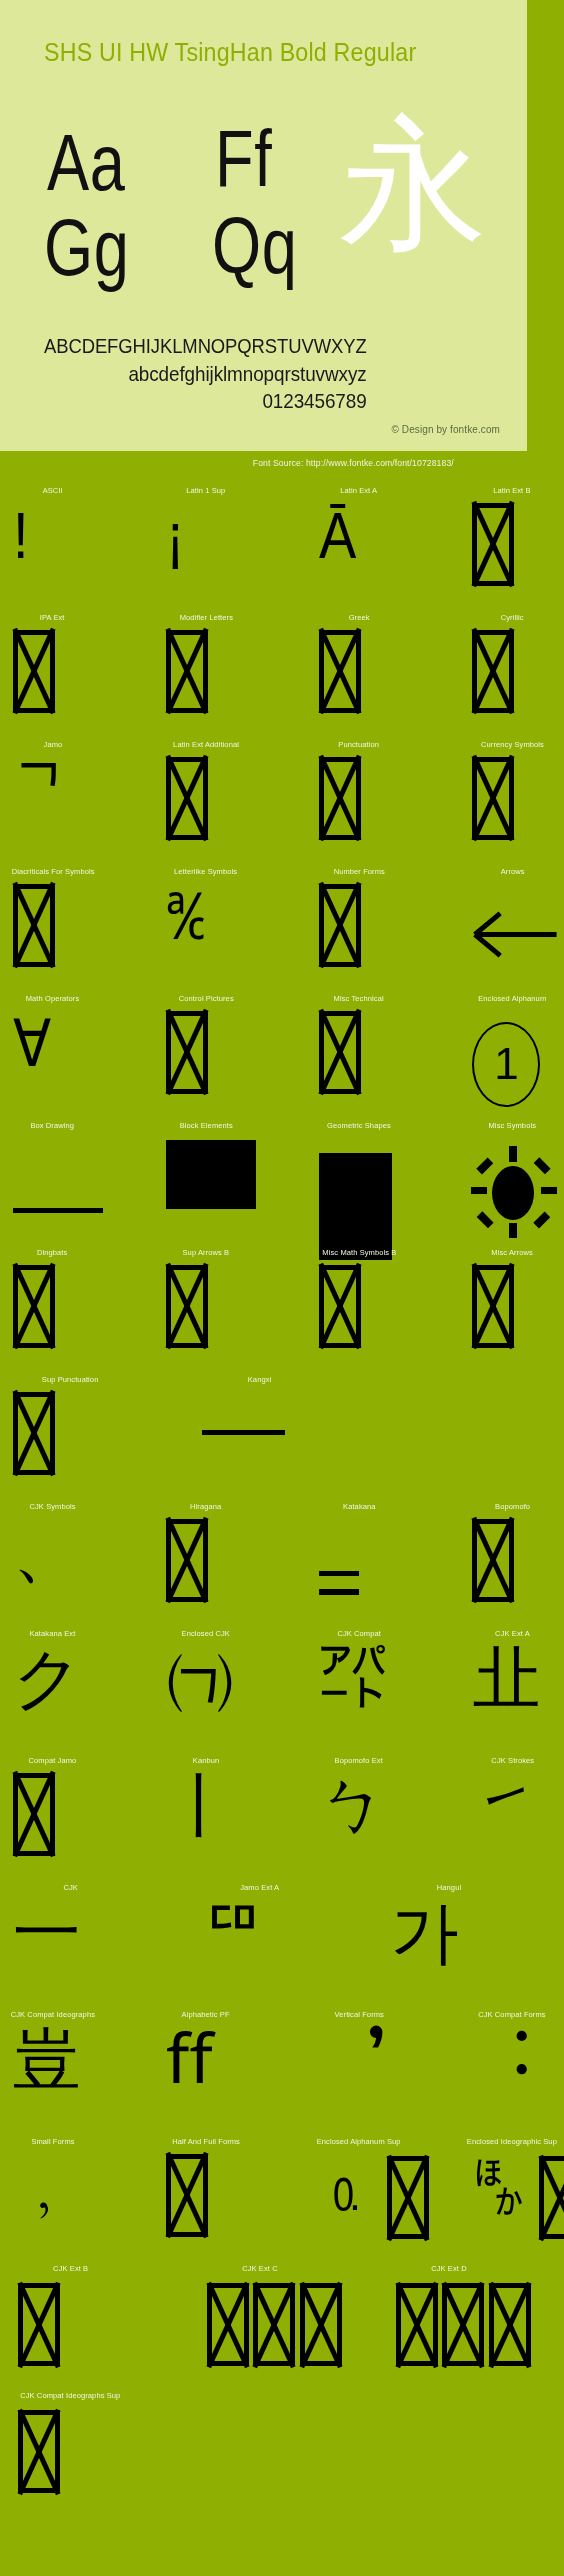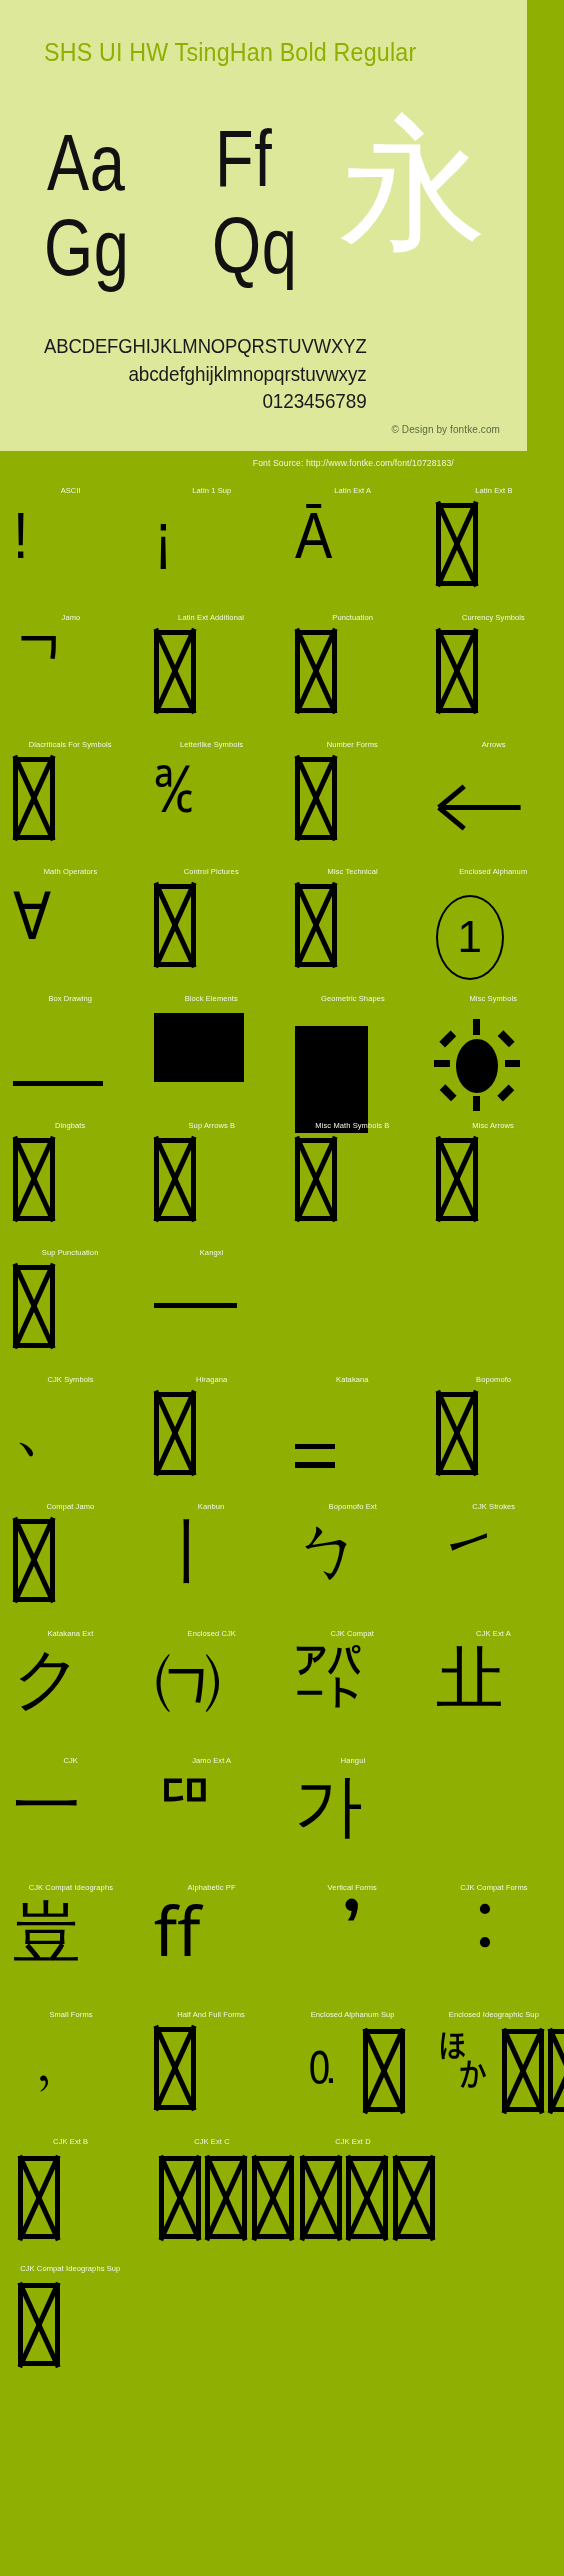--- a/index.html
+++ b/index.html
@@ -122,20 +122,21 @@
   #block-grid {
     position: relative;
     width: 565px;
     background: #8faf03;
     padding-bottom: 28px;
   }
   .grid-row {
     display: flex;
     width: 565px;
     height: 127px;
+    gap: 48px;
   }
   .grid-cell {
     width: 141px;
     height: 127px;
     position: relative;
     display: flex;
     flex-direction: column;
     align-items: center;
   }
   .cell-label {
@@ -324,20 +325,46 @@
         </div>
       </div>
       <div class="grid-cell">
         <div class="cell-label">Latin Ext A</div>
         <div class="cell-glyph">
           <div class="glyph-text">Ā</div>
         </div>
       </div>
       <div class="grid-cell">
         <div class="cell-label">Latin Ext B</div>
+        <div class="cell-glyph">
+          <div class="tofu"></div>
+        </div>
+      </div>
+    </div>
+    <div class="grid-row">
+      <div class="grid-cell">
+        <div class="cell-label">IPA Ext</div>
+        <div class="cell-glyph">
+          <div class="tofu"></div>
+        </div>
+      </div>
+      <div class="grid-cell">
+        <div class="cell-label">Modifier Letters</div>
+        <div class="cell-glyph">
+          <div class="tofu"></div>
+        </div>
+      </div>
+      <div class="grid-cell">
+        <div class="cell-label">Greek</div>
+        <div class="cell-glyph">
+          <div class="tofu"></div>
+        </div>
+      </div>
+      <div class="grid-cell">
+        <div class="cell-label">Cyrillic</div>
         <div class="cell-glyph">
           <div class="tofu"></div>
         </div>
       </div>
     </div>
     <div class="grid-row">
       <div class="grid-cell">
         <div class="cell-label">Jamo</div>
         <div class="cell-glyph">
           <div class="glyph-text">ᄀ</div>
@@ -518,20 +545,46 @@
       </div>
       <div class="grid-cell">
         <div class="cell-label">Bopomofo</div>
         <div class="cell-glyph">
           <div class="tofu"></div>
         </div>
       </div>
     </div>
     <div class="grid-row">
       <div class="grid-cell">
+        <div class="cell-label">Katakana Ext</div>
+        <div class="cell-glyph">
+          <div class="glyph-text cjk">ク</div>
+        </div>
+      </div>
+      <div class="grid-cell">
+        <div class="cell-label">Enclosed CJK</div>
+        <div class="cell-glyph">
+          <div class="glyph-text cjk">㈀</div>
+        </div>
+      </div>
+      <div class="grid-cell">
+        <div class="cell-label">CJK Compat</div>
+        <div class="cell-glyph">
+          <div class="glyph-text cjk">㌀</div>
+        </div>
+      </div>
+      <div class="grid-cell">
+        <div class="cell-label">CJK Ext A</div>
+        <div class="cell-glyph">
+          <div class="glyph-text cjk">㐀</div>
+        </div>
+      </div>
+    </div>
+    <div class="grid-row">
+      <div class="grid-cell">
         <div class="cell-label">Compat Jamo</div>
         <div class="cell-glyph">
           <div class="tofu"></div>
         </div>
       </div>
       <div class="grid-cell">
         <div class="cell-label">Kanbun</div>
         <div class="cell-glyph">
           <div class="glyph-text cjk">㇑</div>
         </div>
@@ -539,46 +592,20 @@
       <div class="grid-cell">
         <div class="cell-label">Bopomofo Ext</div>
         <div class="cell-glyph">
           <div class="glyph-text cjk">ㄅ</div>
         </div>
       </div>
       <div class="grid-cell">
         <div class="cell-label">CJK Strokes</div>
         <div class="cell-glyph">
           <div class="glyph-text cjk">㇀</div>
-        </div>
-      </div>
-    </div>
-    <div class="grid-row">
-      <div class="grid-cell">
-        <div class="cell-label">Katakana Ext</div>
-        <div class="cell-glyph">
-          <div class="glyph-text cjk">ク</div>
-        </div>
-      </div>
-      <div class="grid-cell">
-        <div class="cell-label">Enclosed CJK</div>
-        <div class="cell-glyph">
-          <div class="glyph-text cjk">㈀</div>
-        </div>
-      </div>
-      <div class="grid-cell">
-        <div class="cell-label">CJK Compat</div>
-        <div class="cell-glyph">
-          <div class="glyph-text cjk">㌀</div>
-        </div>
-      </div>
-      <div class="grid-cell">
-        <div class="cell-label">CJK Ext A</div>
-        <div class="cell-glyph">
-          <div class="glyph-text cjk">㐀</div>
         </div>
       </div>
     </div>
     <div class="grid-row">
       <div class="grid-cell">
         <div class="cell-label">CJK</div>
         <div class="cell-glyph">
           <div class="glyph-text cjk">一</div>
         </div>
       </div>

